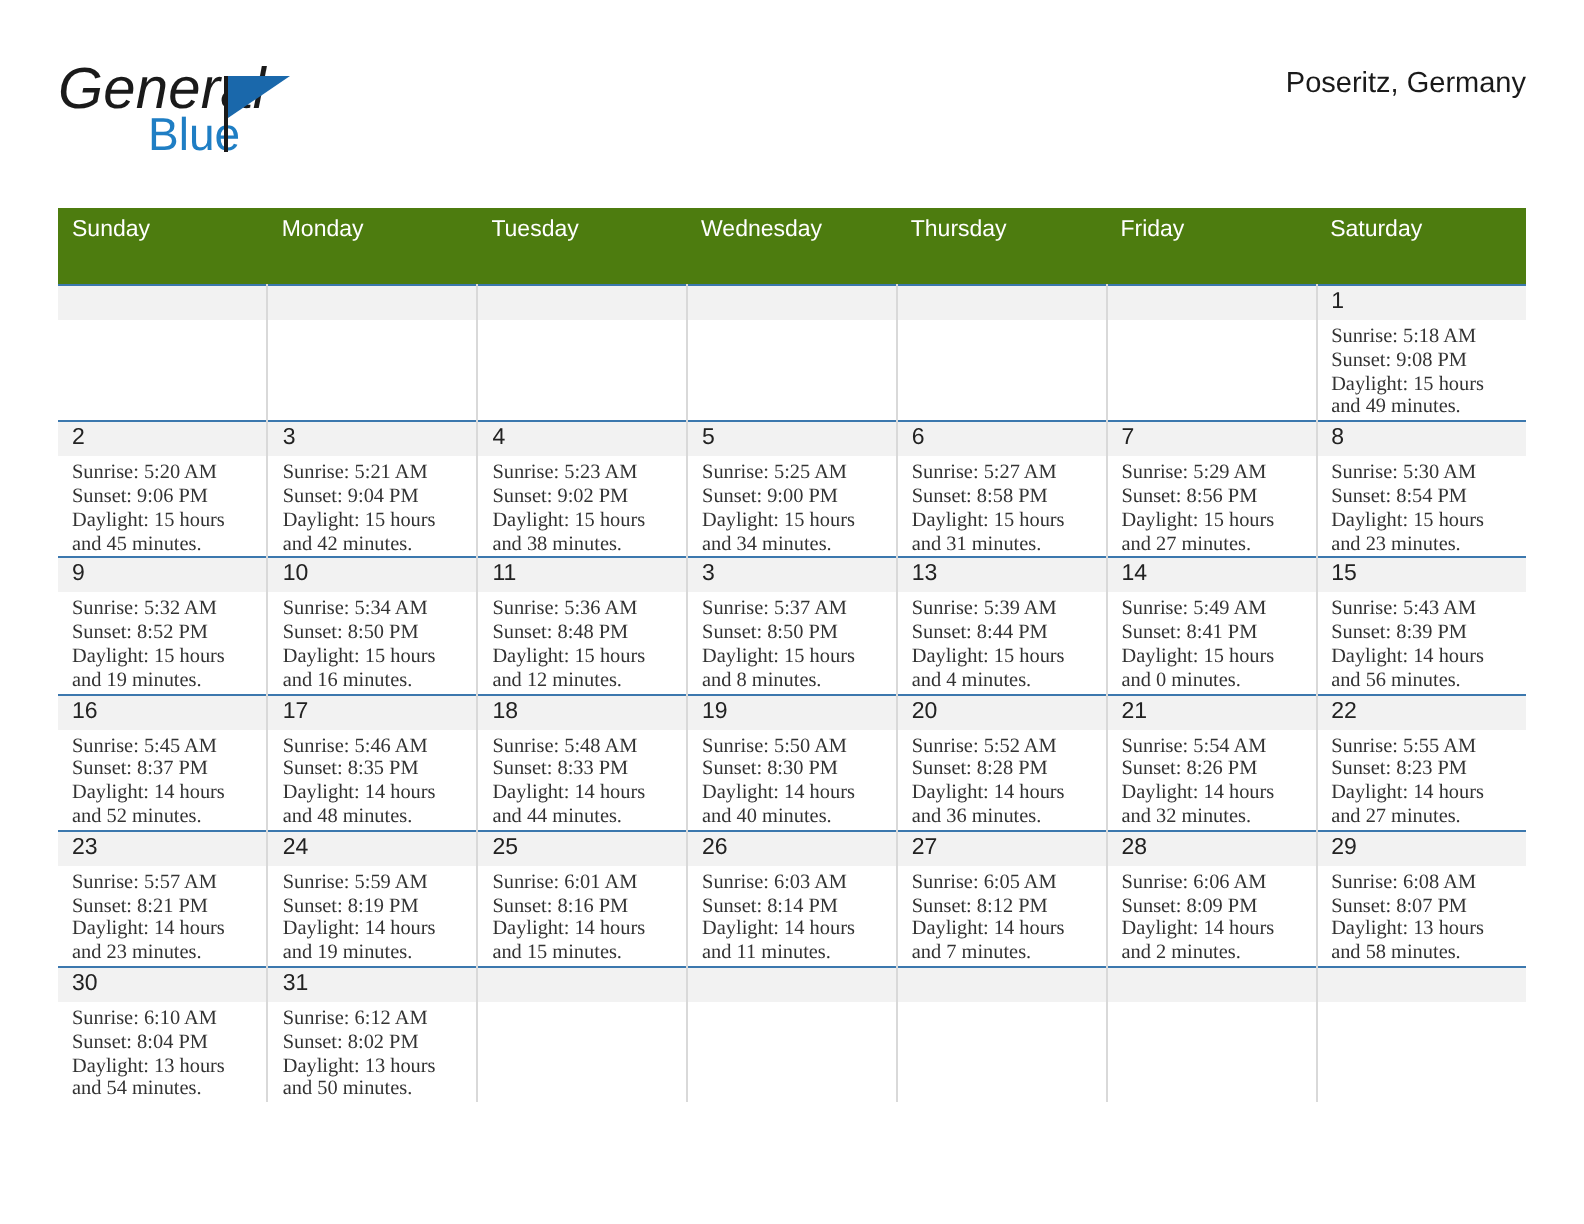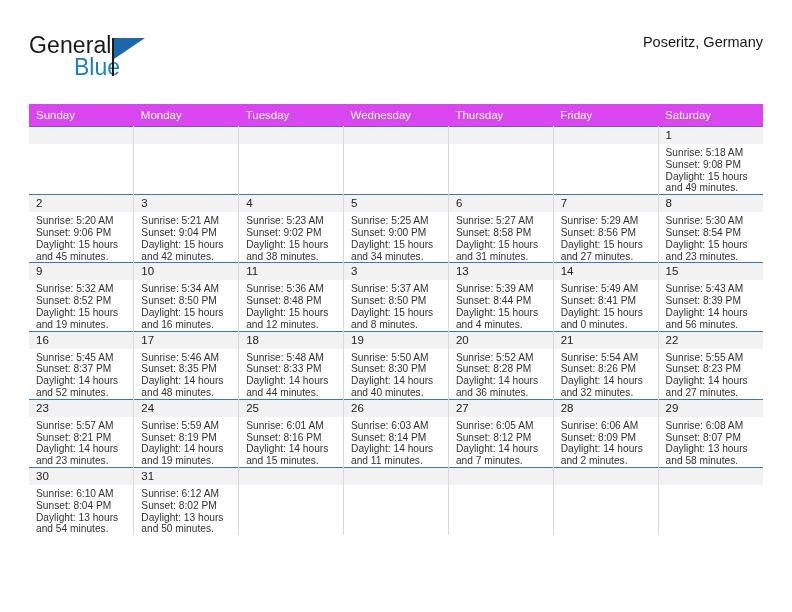--- a/index.html
+++ b/index.html
@@ -32,25 +32,26 @@
     align-items: flex-start;
     justify-content: space-between;
   }
   .logo {
     position: relative;
     width: 130px;
     height: 58px;
     padding-top: 6px;
   }
   .logo-general {
-    font-size: 23px;
+    font-size: 29px;
     letter-spacing: .1px;
     color: #1a1a1a;
     line-height: 26px;
     display: block;
+    font-style: italic;
   }
   .logo-blue {
     font-size: 23px;
     color: #1f7ec4;
     line-height: 24px;
     display: block;
     margin-left: 45px;
     margin-top: -3px;
   }
   .logo-tri {
@@ -93,26 +94,26 @@
   
   .calendar {
     position: absolute;
     left: 29px;
     top: 104px;
     width: 734px;
     border-collapse: collapse;
     table-layout: fixed;
   }
   .calendar th {
-    background: #d946ef;
+    background: #4d7c0f;
     color: #ffffff;
     font-size: 11.5px;
     font-weight: normal;
     text-align: left;
-    padding: 5px 0 5px 7px;
+    padding: 5px 0 21px 7px;
     height: 12px;
     border: none;
   }
   .calendar td {
     width: 104.85px;
     height: 61px;
     vertical-align: top;
     padding: 0;
     border-top: 1px solid #3c78ae;
     border-right: 1px solid #d9d9d9;
@@ -133,20 +134,21 @@
     color: #222222;
   }
   .daynum-strip.empty {
     color: transparent;
   }
   .cell-body {
     padding: 3px 6px 0 7px;
     font-size: 10.2px;
     line-height: 11.8px;
     color: #333333;
+    font-family: Liberation Serif, serif;
   }
   .cell-body div {
     white-space: nowrap;
   }
   td.blank .cell-body { visibility: hidden; }
 </style>
 </head>
 <body>
 
 <div class="page">

